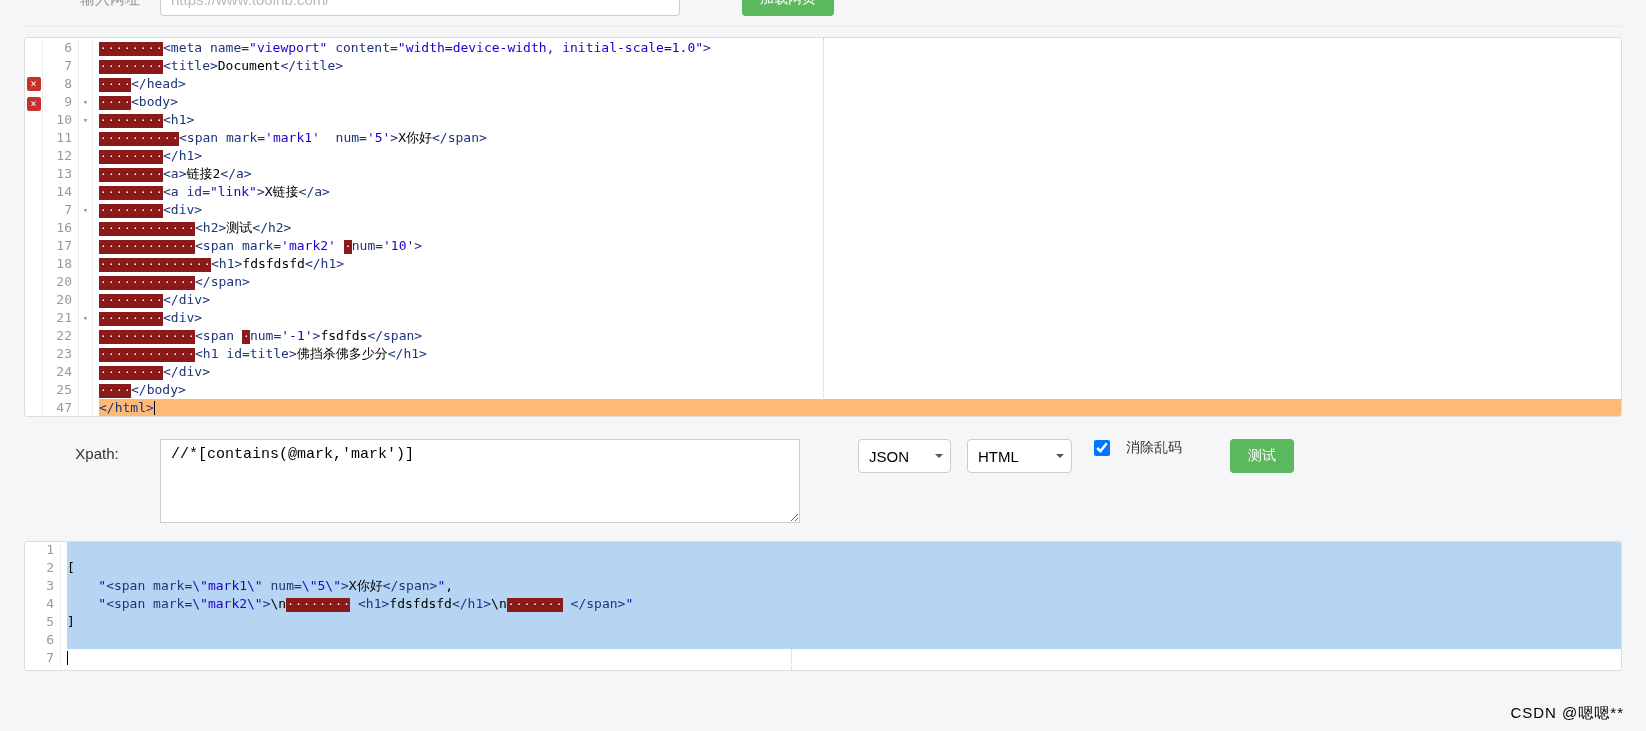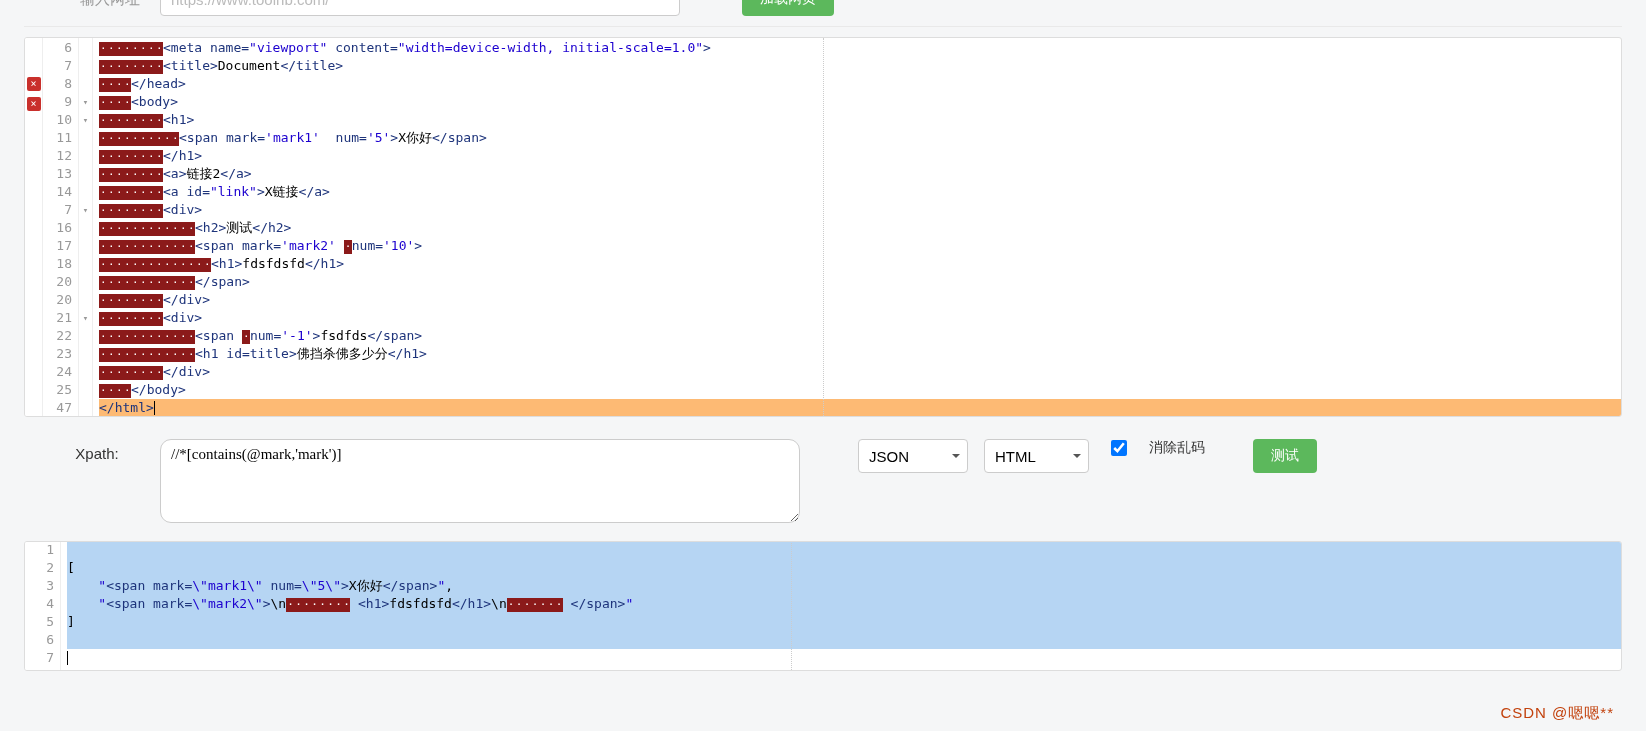--- a/index.html
+++ b/index.html
@@ -29,33 +29,33 @@
   .ws::after{content:"·";color:#fff;position:absolute;left:1px;top:-2px;font-size:11px}
   .t-tag{color:#1e347b}
   .t-attr{color:#1e347b}
   .t-str{color:#1c00cf}
   .t-txt{color:#000000}
   .cursor{display:inline-block;width:1px;height:14px;background:#000;vertical-align:middle;position:relative;top:-1px}
   .sep-v{position:absolute;top:0;bottom:0;left:730px;width:1px;border-left:1px dotted #ccc}
   
   .xpath-row{display:flex;align-items:flex-start;gap:16px;margin-top:22px}
   .xpath-row .lbl{width:120px;text-align:center;padding-top:6px;font-size:15px;color:#333;padding-left:26px}
-  .xpath-row textarea{flex:0 0 640px;height:84px;border:1px solid #ccc;border-radius:11px;padding:6px 10px;font-size:15px;resize:both;font-family:Liberation Serif, serif}
+  .xpath-row textarea{flex:0 0 640px;height:84px;border:1px solid #ccc;border-radius:0;padding:6px 10px;font-size:15px;resize:both;font-family:Liberation Mono, monospace}
   .sel{height:34px;border:1px solid #ccc;border-radius:4px;background:#fff;padding:0 26px 0 10px;font-size:15px;appearance:none;cursor:pointer;position:relative}
   .sel-wrap{position:relative;display:inline-block}
   .sel-wrap::after{content:"";position:absolute;right:8px;top:15px;border:4px solid transparent;border-top-color:#555;pointer-events:none}
-  .chk-wrap{display:flex;align-items:center;gap:22px;margin-left:6px}
+  .chk-wrap{display:flex;align-items:center;gap:16px;margin-left:6px}
   .chk{width:16px;height:16px}
   
   .editor2{display:flex;font-family:Consolas,Menlo,monospace;font-size:13px;line-height:18px;height:130px;overflow-y:auto;margin-top:-2px}
   .code2{flex:1;padding:1px 0 0 6px;white-space:pre;overflow-x:auto;position:relative}
   .sel-line{background:#b6d5f3}
   .gut2{width:36px;background:#fff;border-right:1px solid #eee;color:#999;text-align:right;padding:1px 6px 0 0;user-select:none}
   
-  .wm{position:fixed;right:32px;bottom:8px;color:#c2410c;font-size:15px;font-family:Arial;letter-spacing:1px}
+  .wm{position:fixed;right:22px;bottom:8px;color:#000000;font-size:15px;font-family:Arial;letter-spacing:1px}
 </style>
 </head>
 <body>
 
 <div class="page">
 
   <div class="urlbar" style="margin-top:-18px">
     <div class="label">输入网址</div>
     <input type="text" placeholder="https://www.toolnb.com/" style="">
     <div style="width:30px"></div>
@@ -139,21 +139,21 @@
         </div>
       <div class="code" id="ed1-code"><div class="cl"><span class="ws"></span><span class="ws"></span><span class="ws"></span><span class="ws"></span><span class="ws"></span><span class="ws"></span><span class="ws"></span><span class="ws"></span><span class="t-tag">&lt;meta </span><span class="t-attr">name=</span><span class="t-str">"viewport"</span><span class="t-tag"> </span><span class="t-attr">content=</span><span class="t-str">"width=device-width, initial-scale=1.0"</span><span class="t-tag">&gt;</span></div><div class="cl"><span class="ws"></span><span class="ws"></span><span class="ws"></span><span class="ws"></span><span class="ws"></span><span class="ws"></span><span class="ws"></span><span class="ws"></span><span class="t-tag">&lt;title&gt;</span><span class="t-txt">Document</span><span class="t-tag">&lt;/title&gt;</span></div><div class="cl"><span class="ws"></span><span class="ws"></span><span class="ws"></span><span class="ws"></span><span class="t-tag">&lt;/head&gt;</span></div><div class="cl"><span class="ws"></span><span class="ws"></span><span class="ws"></span><span class="ws"></span><span class="t-tag">&lt;body&gt;</span></div><div class="cl"><span class="ws"></span><span class="ws"></span><span class="ws"></span><span class="ws"></span><span class="ws"></span><span class="ws"></span><span class="ws"></span><span class="ws"></span><span class="t-tag">&lt;h1&gt;</span></div><div class="cl"><span class="ws"></span><span class="ws"></span><span class="ws"></span><span class="ws"></span><span class="ws"></span><span class="ws"></span><span class="ws"></span><span class="ws"></span><span class="ws"></span><span class="ws"></span><span class="t-tag">&lt;span </span><span class="t-attr">mark=</span><span class="t-str">'mark1'</span><span class="t-tag">  </span><span class="t-attr">num=</span><span class="t-str">'5'</span><span class="t-tag">&gt;</span><span class="t-txt">X你好</span><span class="t-tag">&lt;/span&gt;</span></div><div class="cl"><span class="ws"></span><span class="ws"></span><span class="ws"></span><span class="ws"></span><span class="ws"></span><span class="ws"></span><span class="ws"></span><span class="ws"></span><span class="t-tag">&lt;/h1&gt;</span></div><div class="cl"><span class="ws"></span><span class="ws"></span><span class="ws"></span><span class="ws"></span><span class="ws"></span><span class="ws"></span><span class="ws"></span><span class="ws"></span><span class="t-tag">&lt;a&gt;</span><span class="t-txt">链接2</span><span class="t-tag">&lt;/a&gt;</span></div><div class="cl"><span class="ws"></span><span class="ws"></span><span class="ws"></span><span class="ws"></span><span class="ws"></span><span class="ws"></span><span class="ws"></span><span class="ws"></span><span class="t-tag">&lt;a </span><span class="t-attr">id=</span><span class="t-str">"link"</span><span class="t-tag">&gt;</span><span class="t-txt">X链接</span><span class="t-tag">&lt;/a&gt;</span></div><div class="cl"><span class="ws"></span><span class="ws"></span><span class="ws"></span><span class="ws"></span><span class="ws"></span><span class="ws"></span><span class="ws"></span><span class="ws"></span><span class="t-tag">&lt;div&gt;</span></div><div class="cl"><span class="ws"></span><span class="ws"></span><span class="ws"></span><span class="ws"></span><span class="ws"></span><span class="ws"></span><span class="ws"></span><span class="ws"></span><span class="ws"></span><span class="ws"></span><span class="ws"></span><span class="ws"></span><span class="t-tag">&lt;h2&gt;</span><span class="t-txt">测试</span><span class="t-tag">&lt;/h2&gt;</span></div><div class="cl"><span class="ws"></span><span class="ws"></span><span class="ws"></span><span class="ws"></span><span class="ws"></span><span class="ws"></span><span class="ws"></span><span class="ws"></span><span class="ws"></span><span class="ws"></span><span class="ws"></span><span class="ws"></span><span class="t-tag">&lt;span </span><span class="t-attr">mark=</span><span class="t-str">'mark2'</span><span class="t-tag"> </span><span class="ws"></span><span class="t-attr">num=</span><span class="t-str">'10'</span><span class="t-tag">&gt;</span></div><div class="cl"><span class="ws"></span><span class="ws"></span><span class="ws"></span><span class="ws"></span><span class="ws"></span><span class="ws"></span><span class="ws"></span><span class="ws"></span><span class="ws"></span><span class="ws"></span><span class="ws"></span><span class="ws"></span><span class="ws"></span><span class="ws"></span><span class="t-tag">&lt;h1&gt;</span><span class="t-txt">fdsfdsfd</span><span class="t-tag">&lt;/h1&gt;</span></div><div class="cl"><span class="ws"></span><span class="ws"></span><span class="ws"></span><span class="ws"></span><span class="ws"></span><span class="ws"></span><span class="ws"></span><span class="ws"></span><span class="ws"></span><span class="ws"></span><span class="ws"></span><span class="ws"></span><span class="t-tag">&lt;/span&gt;</span></div><div class="cl"><span class="ws"></span><span class="ws"></span><span class="ws"></span><span class="ws"></span><span class="ws"></span><span class="ws"></span><span class="ws"></span><span class="ws"></span><span class="t-tag">&lt;/div&gt;</span></div><div class="cl"><span class="ws"></span><span class="ws"></span><span class="ws"></span><span class="ws"></span><span class="ws"></span><span class="ws"></span><span class="ws"></span><span class="ws"></span><span class="t-tag">&lt;div&gt;</span></div><div class="cl"><span class="ws"></span><span class="ws"></span><span class="ws"></span><span class="ws"></span><span class="ws"></span><span class="ws"></span><span class="ws"></span><span class="ws"></span><span class="ws"></span><span class="ws"></span><span class="ws"></span><span class="ws"></span><span class="t-tag">&lt;span </span><span class="ws"></span><span class="t-attr">num=</span><span class="t-str">'-1'</span><span class="t-tag">&gt;</span><span class="t-txt">fsdfds</span><span class="t-tag">&lt;/span&gt;</span></div><div class="cl"><span class="ws"></span><span class="ws"></span><span class="ws"></span><span class="ws"></span><span class="ws"></span><span class="ws"></span><span class="ws"></span><span class="ws"></span><span class="ws"></span><span class="ws"></span><span class="ws"></span><span class="ws"></span><span class="t-tag">&lt;h1 </span><span class="t-attr">id=</span><span class="t-attr">title</span><span class="t-tag">&gt;</span><span class="t-txt">佛挡杀佛多少分</span><span class="t-tag">&lt;/h1&gt;</span></div><div class="cl"><span class="ws"></span><span class="ws"></span><span class="ws"></span><span class="ws"></span><span class="ws"></span><span class="ws"></span><span class="ws"></span><span class="ws"></span><span class="t-tag">&lt;/div&gt;</span></div><div class="cl"><span class="ws"></span><span class="ws"></span><span class="ws"></span><span class="ws"></span><span class="t-tag">&lt;/body&gt;</span></div><div class="cl active"><span class="t-tag">&lt;/html&gt;</span><span class="cursor"></span></div><div class="sep-v"></div></div>
     </div>
   </div>
 
   <div class="xpath-row">
     <div class="lbl">Xpath:</div>
     <textarea id="xpath-ta" style="">//*[contains(@mark,'mark')]</textarea>
     <div style="width:26px"></div>
     <span class="sel-wrap">
-      <select class="sel" style="width:110px">
+      <select class="sel" style="width:93px">
         <option>JSON</option>
       </select>
     </span>
     <span class="sel-wrap">
       <select class="sel" style="width:105px">
         <option>HTML</option>
       </select>
     </span>
     <label class="chk-wrap">
       <input type="checkbox" class="chk" checked="" style="">

